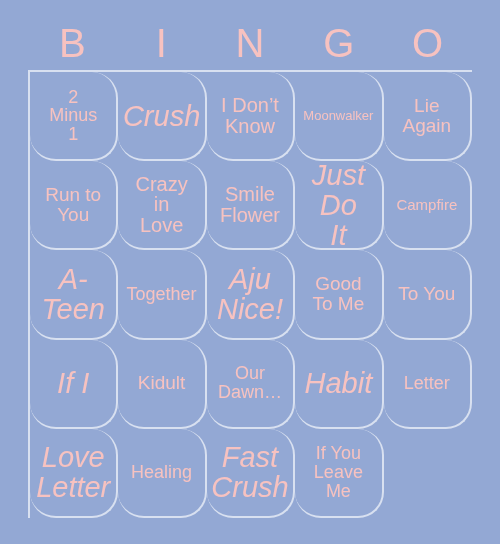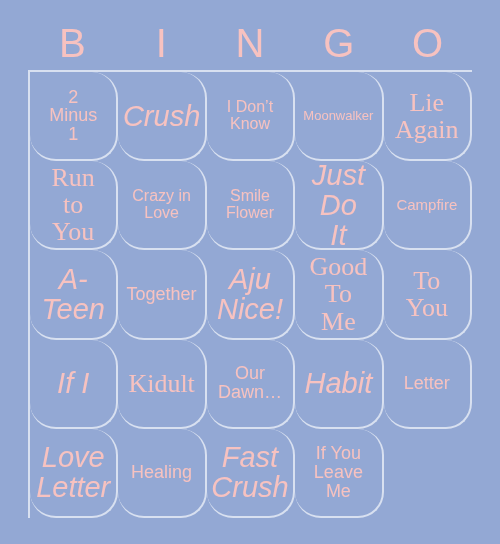--- a/index.html
+++ b/index.html
@@ -63,22 +63,22 @@
     padding: 2px 13px;
     color: #f7c2c0;
     line-height: 1.04;
     overflow: hidden;
     word-break: normal;
     user-select: none;
     border-radius: 26px;
   }
   
   .fs-xl { font-size: 29px; font-style: italic; }
-  .fs-lg { font-size: 26px; font-family: Liberation Serif, serif; }
-  .fs-md { font-size: 16px; }
+  .fs-lg { font-size: 19px; }
+  .fs-md { font-size: 20px; }
   .fs-sm { font-size: 18px; }
   .fs-xs { font-size: 15px; }
   .fs-xxs { font-size: 13px; }
 </style>
 </head>
 <body style="background: rgb(147, 168, 212);">
 
 <div id="bingo-card">
 
   <div id="header-row">

